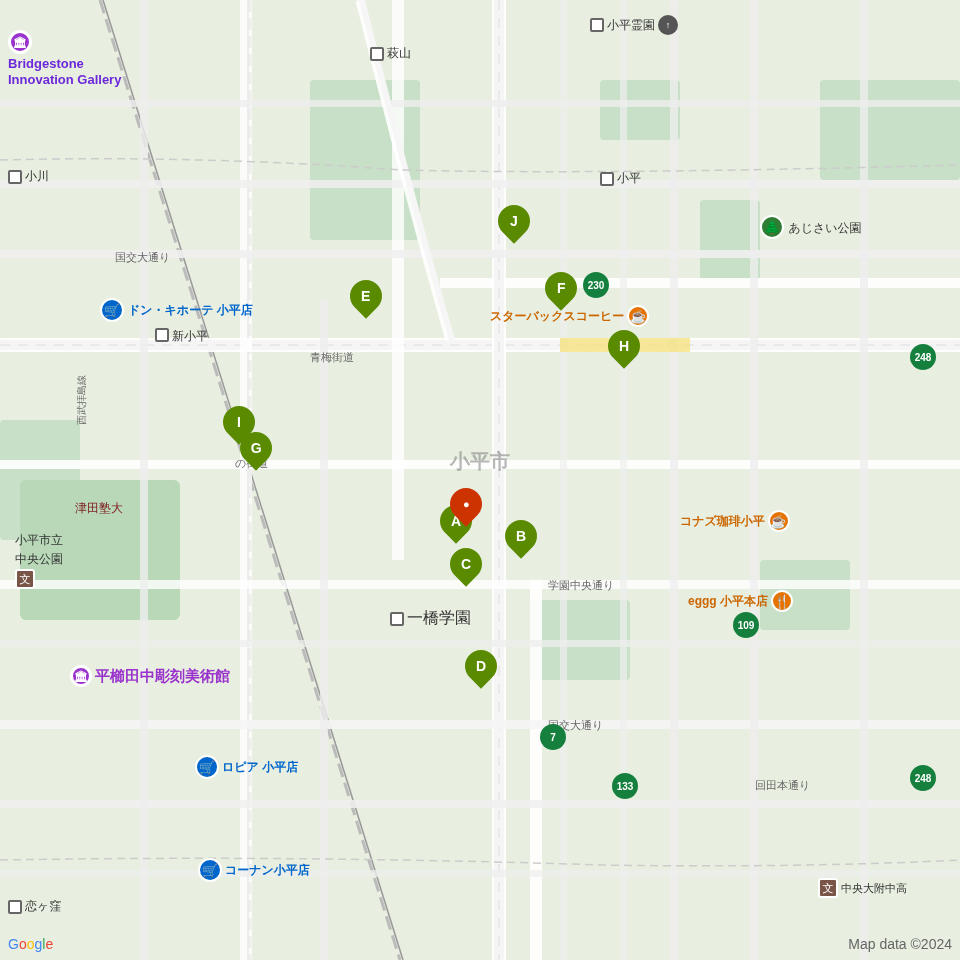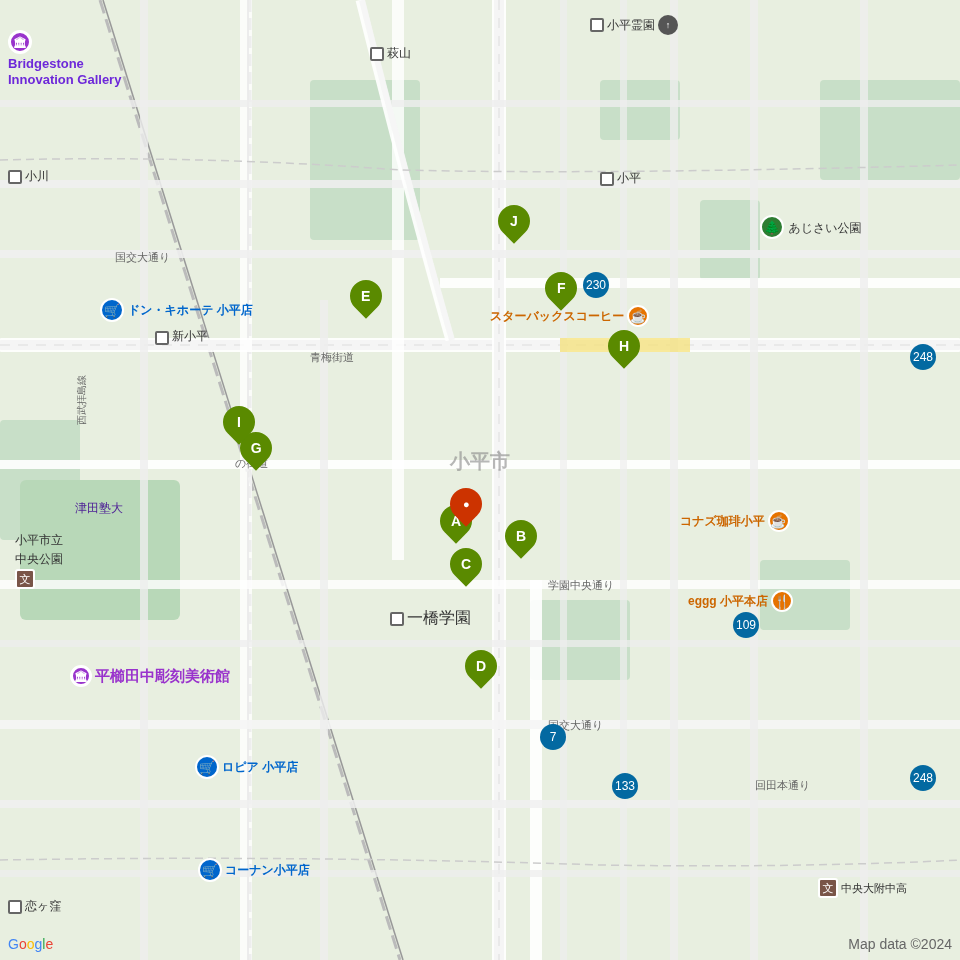--- a/index.html
+++ b/index.html
@@ -85,30 +85,30 @@
     #road-svg {
       position: absolute;
       top: 0; left: 0;
       width: 100%;
       height: 100%;
     }
 
     
     .route-badge {
       position: absolute;
-      background: #0369a1;
+      background: #15803d;
       color: white;
       border-radius: 50%;
       width: 26px;
       height: 26px;
       display: flex;
       align-items: center;
       justify-content: center;
-      font-size: 12px;
-      font-weight: normal;
+      font-size: 10px;
+      font-weight: bold;
     }
 
     
     #google-logo {
       position: absolute;
       bottom: 8px;
       left: 8px;
       font-size: 14px;
       color: #666;
     }
@@ -294,21 +294,21 @@
   <div style="position:absolute; top:168px; left:8px; display:flex; align-items:center; gap:3px;">
     <div style="width:14px;height:14px;background:white;border:2px solid #666;border-radius:2px;"></div>
     <span style="font-size:12px;color:#333;">小川</span>
   </div>
 
   <div style="position:absolute; top:170px; left:600px; display:flex; align-items:center; gap:3px;">
     <div style="width:14px;height:14px;background:white;border:2px solid #666;border-radius:2px;"></div>
     <span style="font-size:12px;color:#333;">小平</span>
   </div>
 
-  <div style="position:absolute; top:328px; left:155px; display:flex; align-items:flex-end; gap:3px;">
+  <div style="position:absolute; top:328px; left:155px; display:flex; align-items:flex-start; gap:3px;">
     <div style="width:14px;height:14px;background:white;border:2px solid #666;border-radius:2px;"></div>
     <span style="font-size:12px;color:#333;">新小平</span>
   </div>
 
   <div style="position:absolute; top:608px; left:390px; display:flex; align-items:center; gap:3px;">
     <div style="width:14px;height:14px;background:white;border:2px solid #666;border-radius:2px;"></div>
     <span style="font-size:16px;color:#333;">一橋学園</span>
   </div>
 
   <div class="place-label small" style="top:250px; left:115px;">国交大通り</div>
@@ -337,21 +337,21 @@
     <span style="font-size:12px; color:#cc6600; font-weight:bold;">コナズ珈琲小平</span>
     <div class="coffee-icon" style="position:relative; width:22px; height:22px;">☕</div>
   </div>
 
   <div style="position:absolute; top:590px; left:688px; display:flex; align-items:center; gap:3px;">
     <span style="font-size:12px; color:#cc6600; font-weight:bold;">eggg 小平本店</span>
     <div class="food-icon" style="position:relative; width:22px; height:22px;">🍴</div>
   </div>
 
   <div style="position:absolute; top:498px; left:75px;">
-    <span style="font-size:12px; color:#4c1d95;">津田塾大</span>
+    <span style="font-size:12px; color:#7f1d1d;">津田塾大</span>
   </div>
 
   <div style="position:absolute; top:530px; left:15px;">
     <span style="font-size:12px; color:#333; line-height:1.3;">小平市立<br>中央公園</span>
     <div class="culture-icon" style="position:relative; margin-top:2px; width:20px; height:20px;">文</div>
   </div>
 
   <div style="position:absolute; top:665px; left:70px; display:flex; align-items:center; gap:3px;">
     <div class="landmark-icon purple-bg" style="position:relative; width:22px; height:22px;">🏛</div>
     <span style="font-size:15px; color:#9933cc; font-weight:bold;">平櫛田中彫刻美術館</span>

